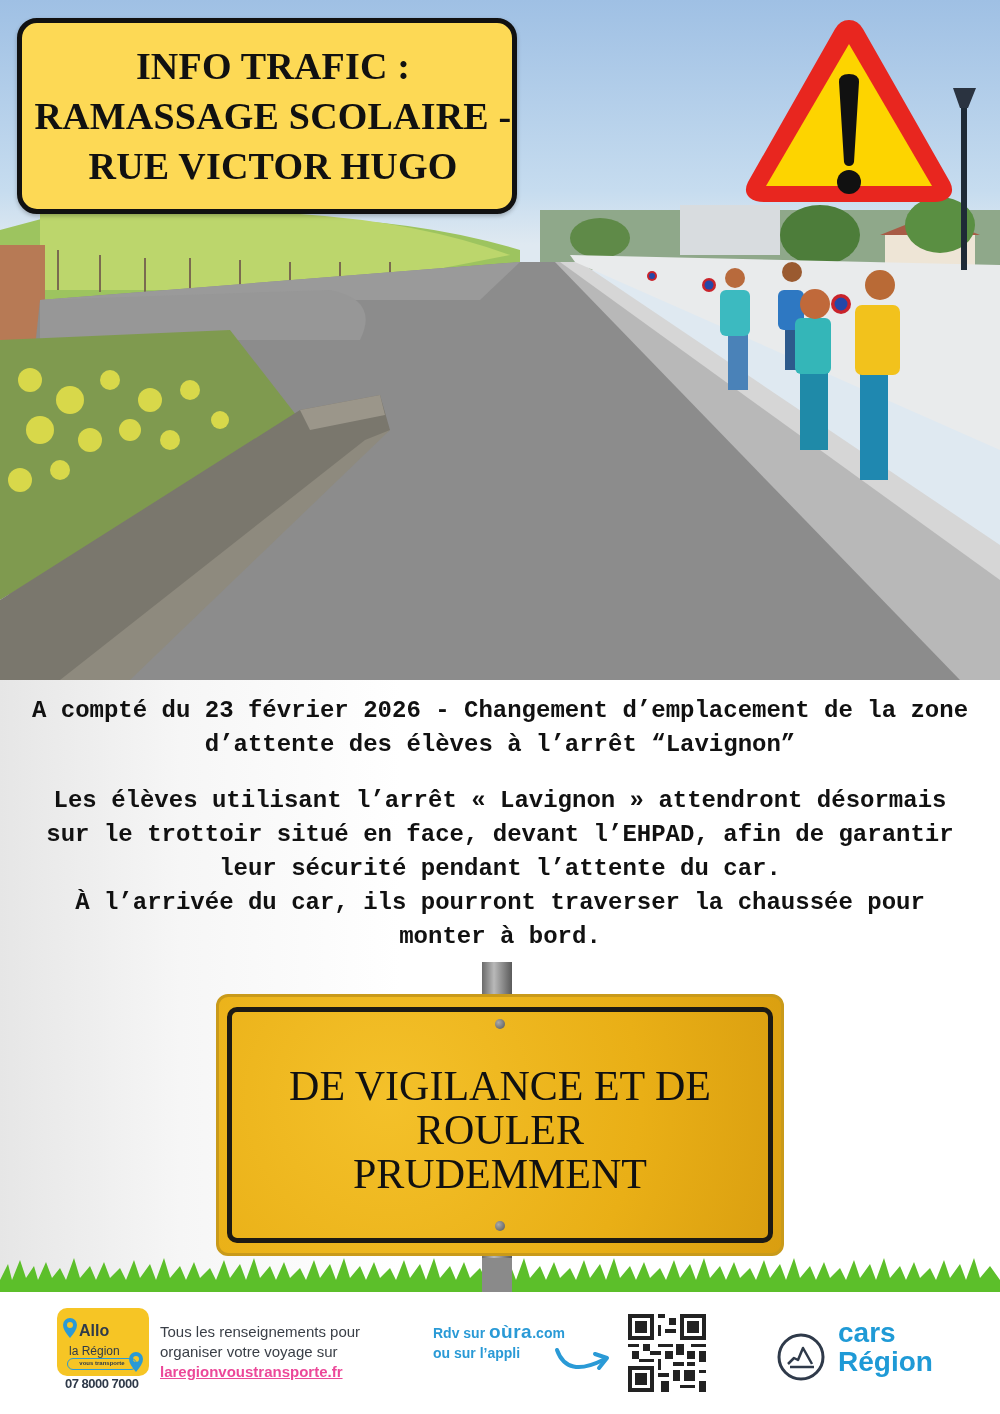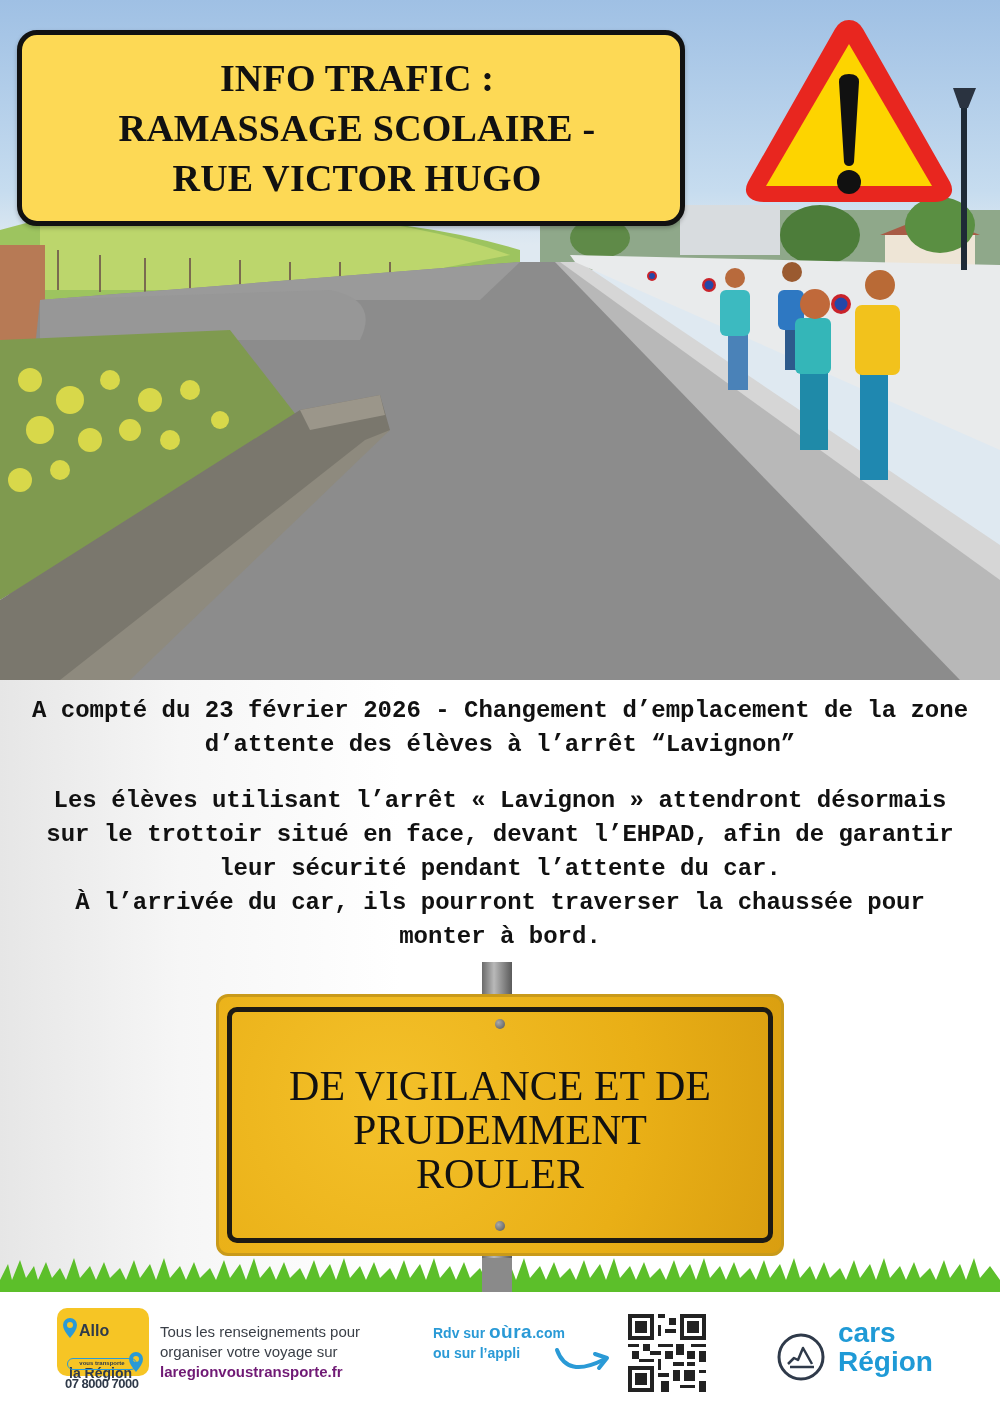--- a/index.html
+++ b/index.html
@@ -4,21 +4,21 @@
 <style>
   * { box-sizing: border-box; margin: 0; padding: 0; }
   html, body { width: 1000px; height: 1414px; overflow: hidden; background: #fff; }
   body { position: relative; font-family: "Liberation Serif", serif; }
 
   
   .hero { position: absolute; left: 0; top: 0; width: 1000px; height: 680px; overflow: hidden;
           background: linear-gradient(180deg, #9fc0e4 0%, #c6dcef 28%, #dfe9f1 36%); }
   .hero svg.scene { position: absolute; left: 0; top: 0; width: 1000px; height: 680px; }
 
-  .title-sign { position: absolute; left: 17px; top: 30px; width: 668px; height: 196px;
+  .title-sign { position: absolute; left: 17px; top: 18px; width: 500px; height: 196px;
                 background: #fdd955; border: 5px solid #111; border-radius: 20px;
                 display: flex; flex-direction: column; align-items: center; justify-content: center;
                 box-shadow: 0 2px 4px rgba(0,0,0,.25); padding-left: 12px; }
   .title-sign .line { font-family: "Liberation Serif", serif; font-weight: bold; color: #111;
                       font-size: 38px; line-height: 50px; letter-spacing: 0.2px; }
 
   .warning { position: absolute; left: 742px; top: 14px; width: 214px; height: 194px; }
 
   
   .body-area { position: absolute; left: 0; top: 680px; width: 1000px; height: 610px;
@@ -43,31 +43,31 @@
                    font-size: 42px; line-height: 44px; color: #111; margin-top: 10px; }
   .grass { position: absolute; left: 0; top: 1258px; width: 1000px; height: 36px; }
 
   
   .footer { position: absolute; left: 0; top: 1292px; width: 1000px; height: 122px; background: #fff; }
   .allo { position: absolute; left: 57px; top: 16px; width: 92px; height: 68px; background: #f6c525;
           border-radius: 10px; padding-left: 48px; }
   .allo .t1 { position: absolute; left: 22px; top: 14px; font-family: "Liberation Sans", sans-serif;
               font-weight: bold; font-size: 16px; color: #2f3a4a; }
   .allo .t2 { position: absolute; left: 12px; top: 36px; font-family: "Liberation Sans", sans-serif;
-              font-weight: bold; font-size: 14px; color: #2f3a4a; margin-top: 21px; }
+              font-weight: normal; font-size: 12px; color: #2f3a4a; }
   .allo .t3 { position: absolute; left: 10px; top: 50px; width: 70px; height: 12px; border: 1.5px solid #2a9ad6;
               border-radius: 6px; font-family: "Liberation Sans", sans-serif; font-size: 6px; font-weight: bold;
               color: #2f3a4a; text-align: center; line-height: 9px; }
   .allo .t4 { position: absolute; left: 8px; top: 68px; font-family: "Liberation Sans", sans-serif;
               font-weight: bold; font-size: 13px; color: #2f3a4a; letter-spacing: -0.5px; }
   .allo .pin { position: absolute; }
 
   .info { position: absolute; left: 160px; top: 30px; font-family: "Liberation Sans", sans-serif;
           font-size: 15px; line-height: 20px; color: #3a3f47; }
-  .info .link { font-weight: bold; color: #701a75; }
+  .info .link { font-weight: bold; text-decoration: underline; color: #ec4899; }
 
   .oura { position: absolute; left: 433px; top: 30px; font-family: "Liberation Sans", sans-serif;
           font-size: 14px; line-height: 20px; color: #2a9ad6; font-weight: bold; }
   .oura .brand { font-size: 19px; letter-spacing: 0.5px; }
   .oura .arrow { position: absolute; left: 120px; top: 24px; }
 
   .qr { position: absolute; left: 626px; top: 22px; width: 82px; height: 78px; }
 
   .cars { position: absolute; left: 776px; top: 30px; }
   .cars .logo { position: absolute; left: 0; top: 10px; width: 50px; height: 50px; }
@@ -182,22 +182,22 @@
   </div>
 </div>
 
 <div class="pole"></div>
 <div class="vig-sign">
   <div class="inner"></div>
   <div class="bolt" style="top:22px"></div>
   <div class="bolt" style="bottom:22px"></div>
   <div class="txt">
     <div>DE VIGILANCE ET DE</div>
+    <div>ROULER</div>
     <div>PRUDEMMENT</div>
-    <div>ROULER</div>
   </div>
 </div>
 <svg class="grass" viewBox="0 0 1000 36" preserveAspectRatio="none">
   <path d="M0,36 L0,22 L8,6 L12,22 L20,2 L26,20 L34,8 L38,22 L46,4 L52,20 L60,10 L66,22 L74,0 L80,20 L90,8 L96,22 L104,4 L110,20 L120,10 L126,22 L134,2 L140,20 L150,6 L156,22 L164,0 L170,20 L180,8 L186,22 L194,4 L200,20 L210,10 L216,22 L224,2 L230,20 L240,6 L246,22 L254,0 L260,20 L270,8 L276,22 L284,4 L290,20 L300,10 L306,22 L314,2 L320,20 L330,6 L336,22 L344,0 L350,20 L360,8 L366,22 L374,4 L380,20 L390,10 L396,22 L404,2 L410,20 L420,6 L426,22 L434,0 L440,20 L450,8 L456,22 L464,4 L470,20 L480,10 L486,22 L494,2 L500,20 L510,6 L516,22 L524,0 L530,20 L540,8 L546,22 L554,4 L560,20 L570,10 L576,22 L584,2 L590,20 L600,6 L606,22 L614,0 L620,20 L630,8 L636,22 L644,4 L650,20 L660,10 L666,22 L674,2 L680,20 L690,6 L696,22 L704,0 L710,20 L720,8 L726,22 L734,4 L740,20 L750,10 L756,22 L764,2 L770,20 L780,6 L786,22 L794,0 L800,20 L810,8 L816,22 L824,4 L830,20 L840,10 L846,22 L854,2 L860,20 L870,6 L876,22 L884,0 L890,20 L900,8 L906,22 L914,4 L920,20 L930,10 L936,22 L944,2 L950,20 L960,6 L966,22 L974,0 L980,20 L990,8 L1000,22 L1000,36 Z" fill="#5cbf2a"></path>
   <rect x="482" y="0" width="30" height="36" fill="#8a8a8a"></rect>
 </svg>
 
 <div class="footer">
   <div class="allo">
     <svg class="pin" style="left:6px;top:10px" width="14" height="20" viewBox="0 0 14 20">

